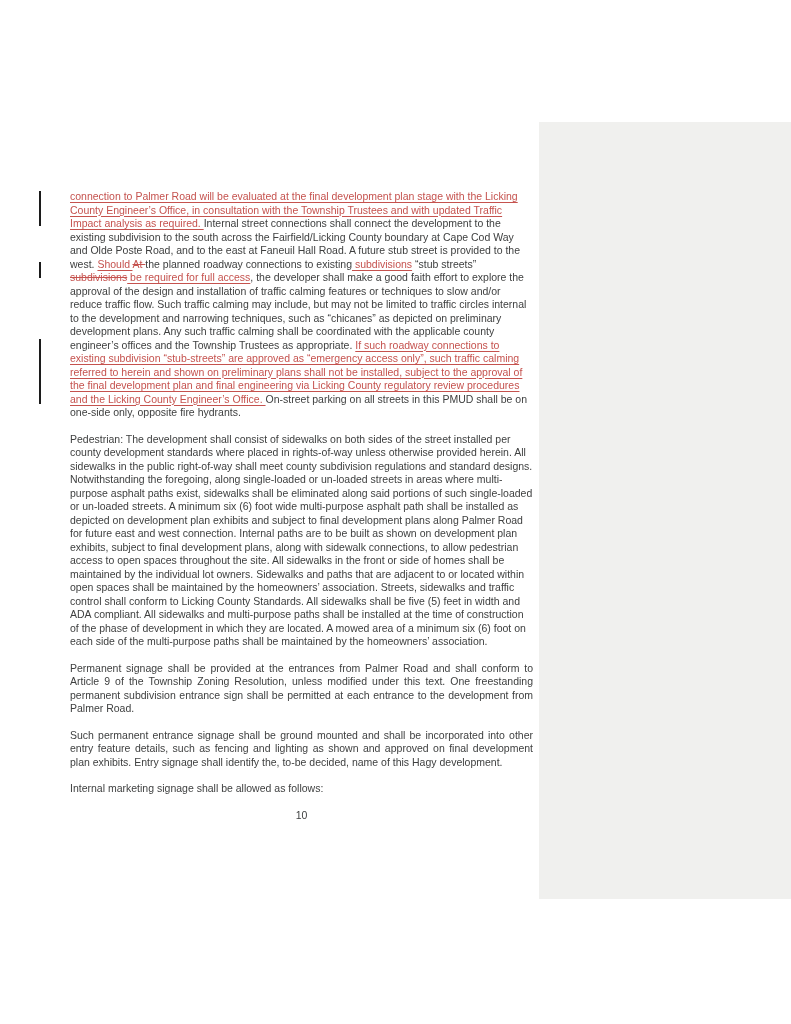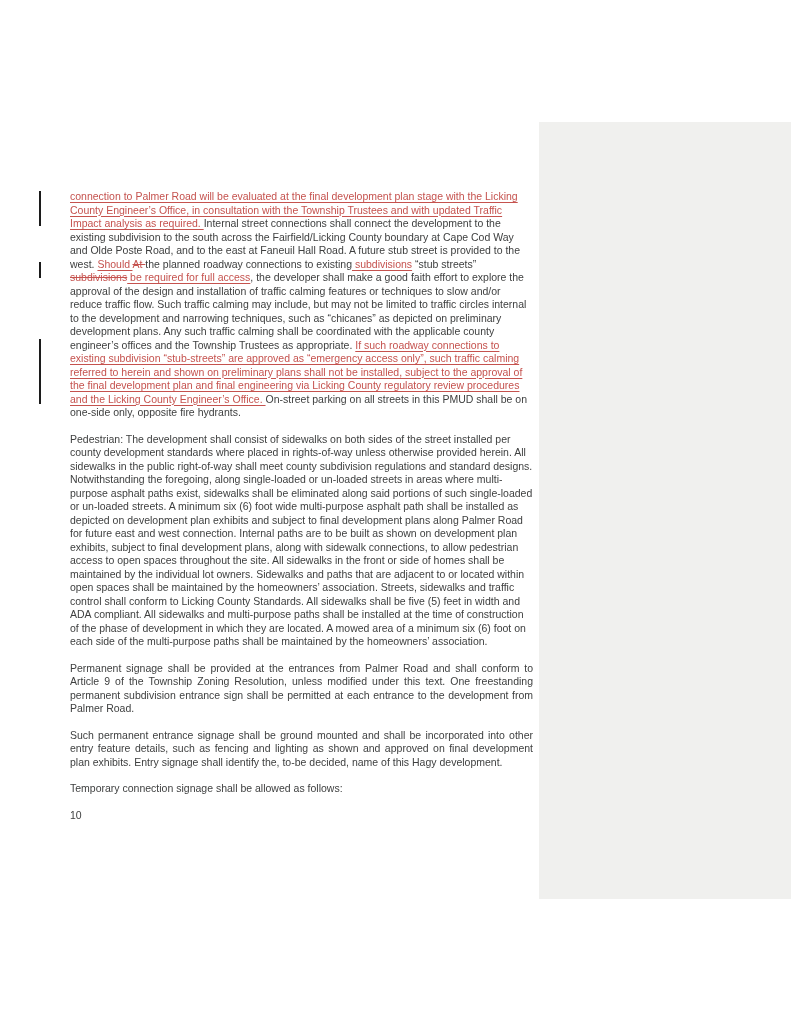--- a/index.html
+++ b/index.html
@@ -65,21 +65,21 @@
     text-decoration-thickness: 1px;
     text-underline-offset: 2px;
   }
   .seg-del {
     color: var(--ins-red);
     text-decoration: line-through;
     text-decoration-thickness: 1px;
   }
   .page-number {
     margin-top: 6px;
-    text-align: left;
+    text-align: center;
     color: var(--text-black);
   }
 </style>
 </head>
 <body>
 
 <div class="page">
 
   <div class="side-panel"></div>
 
@@ -91,19 +91,19 @@
 
     <p class="para-left"><span class="seg-ins">connection to Palmer Road will be evaluated at the final development plan stage with the Licking County Engineer’s Office, in consultation with the Township Trustees and with updated Traffic Impact analysis as required.  </span><span class="seg-normal">Internal street connections shall connect the development to the existing subdivision to the south across the Fairfield/Licking County boundary at Cape Cod Way and Olde Poste Road, and to the east at Faneuil Hall Road. A future stub street is provided to the west.  </span><span class="seg-ins">Should </span><span class="seg-del">At </span><span class="seg-normal">the planned roadway connections to existing</span><span class="seg-ins"> subdivisions</span><span class="seg-normal"> “stub streets” </span><span class="seg-del">subdivisions</span><span class="seg-ins"> be required for full access</span><span class="seg-normal">, the developer shall make a good faith effort to explore the approval of the design and installation of traffic calming features or techniques to slow and/or reduce traffic flow. Such traffic calming may include, but may not be limited to traffic circles internal to the development and narrowing techniques, such as “chicanes” as depicted on preliminary development plans. Any such traffic calming shall be coordinated with the applicable county engineer’s offices and the Township Trustees as appropriate. </span><span class="seg-ins">If such roadway connections to existing subdivision “stub-streets” are approved as “emergency access only”, such traffic calming referred to herein and shown on preliminary plans shall not be installed, subject to the approval of the final development plan and final engineering via Licking County regulatory review procedures and the Licking County Engineer’s Office. </span><span class="seg-normal">On-street parking on all streets in this PMUD shall be on one-side only, opposite fire hydrants.</span></p>
 
     <p class="para-left">Pedestrian:  The development shall consist of sidewalks on both sides of the street installed per county development standards where placed in rights-of-way unless otherwise provided herein.  All sidewalks in the public right-of-way shall meet county subdivision regulations and standard designs.  Notwithstanding the foregoing, along single-loaded or un-loaded streets in areas where multi-purpose asphalt paths exist, sidewalks shall be eliminated along said portions of such single-loaded or un-loaded streets.  A minimum six (6) foot wide multi-purpose asphalt path shall be installed as depicted on development plan exhibits and subject to final development plans along Palmer Road for future east and west connection.  Internal paths are to be built as shown on development plan exhibits, subject to final development plans, along with sidewalk connections, to allow pedestrian access to open spaces throughout the site.    All sidewalks in the front or side of homes shall be maintained by the individual lot owners. Sidewalks and paths that are adjacent to or located within open spaces shall be maintained by the homeowners’ association. Streets, sidewalks and traffic control shall conform to Licking County Standards. All sidewalks shall be five (5) feet in width and ADA compliant. All sidewalks and multi-purpose paths shall be installed at the time of construction of the phase of development in which they are located. A mowed area of a minimum six (6) foot on each side of the multi-purpose paths shall be maintained by the homeowners’ association.</p>
 
 
     <p class="para-justify">Permanent signage shall be provided at the entrances from Palmer Road and shall conform to Article 9 of the Township Zoning Resolution, unless modified under this text. One freestanding permanent subdivision entrance sign shall be permitted at each entrance to the development from Palmer Road.</p>
 
     <p class="para-justify">Such permanent entrance signage shall be ground mounted and shall be incorporated into other entry feature details, such as fencing and lighting as shown and approved on final development plan exhibits.  Entry signage shall identify the, to-be decided, name of this Hagy development.</p>
 
-    <p class="para-left">Temporary connection signage shall be allowed as follows:</p>
+    <p class="para-left">Internal marketing signage shall be allowed as follows:</p>
 
     <div class="page-number">10</div>
 
   </div>
 
 </div>
 
 </body></html>

